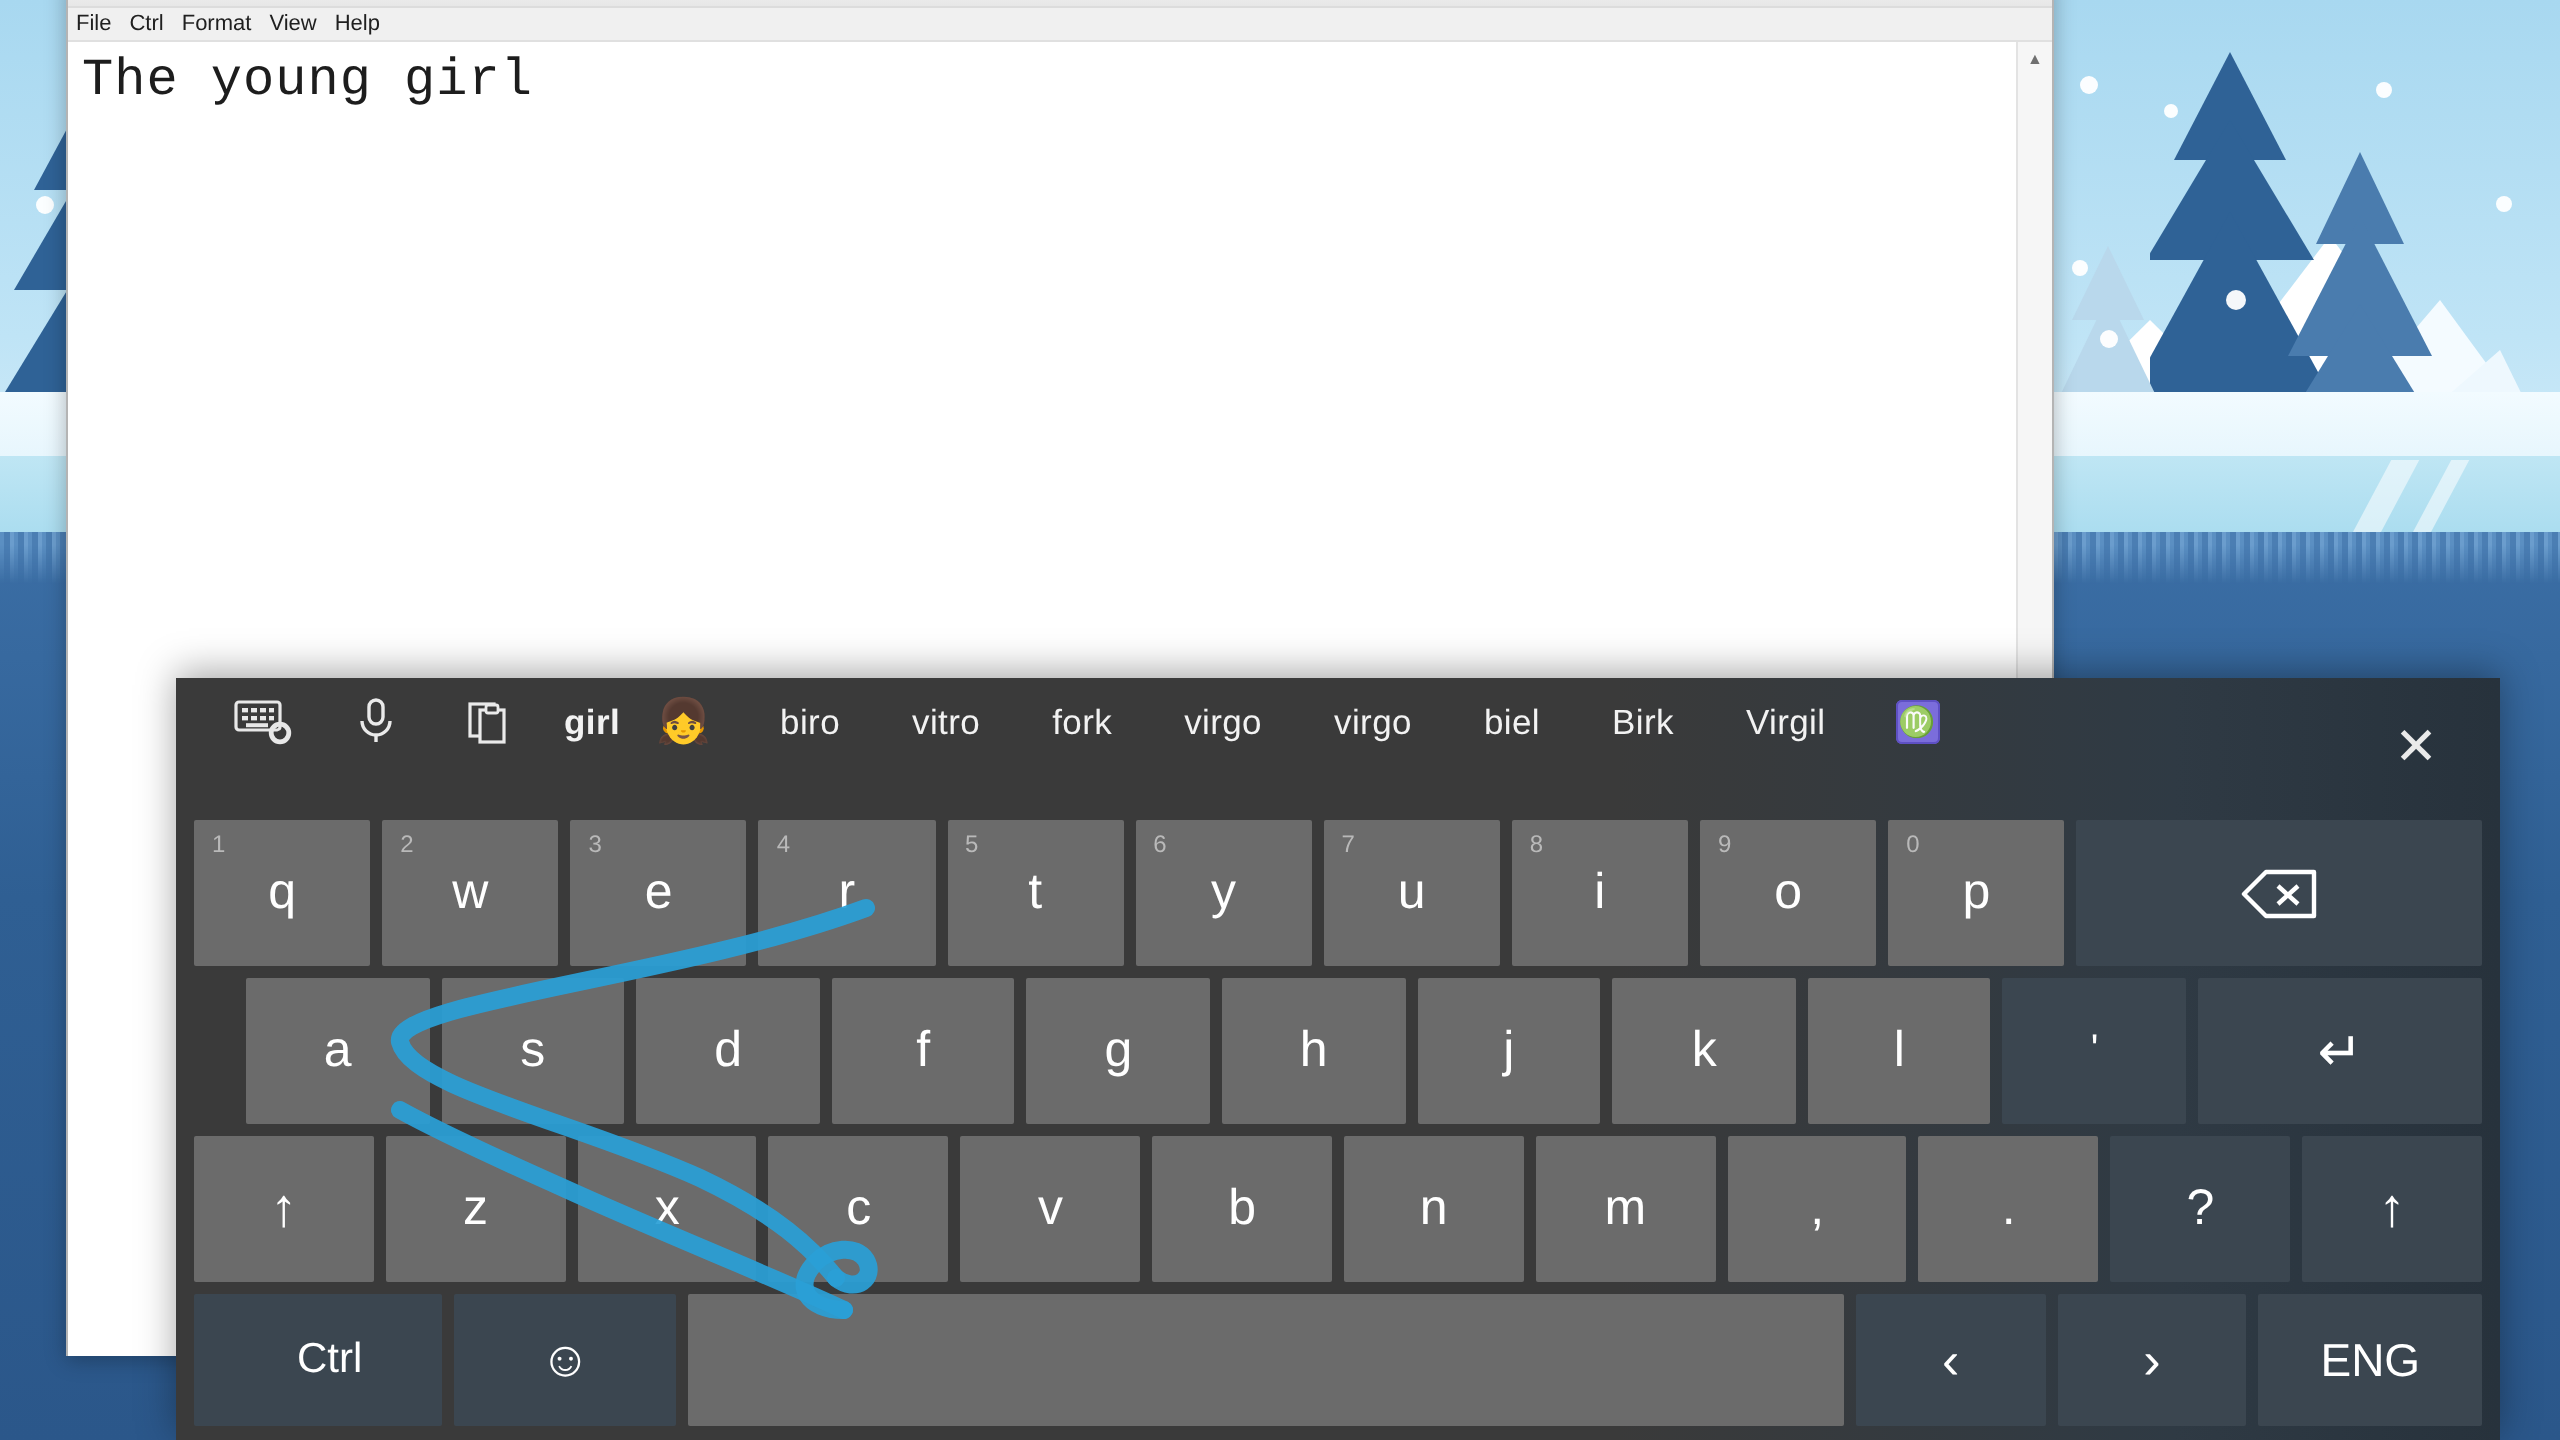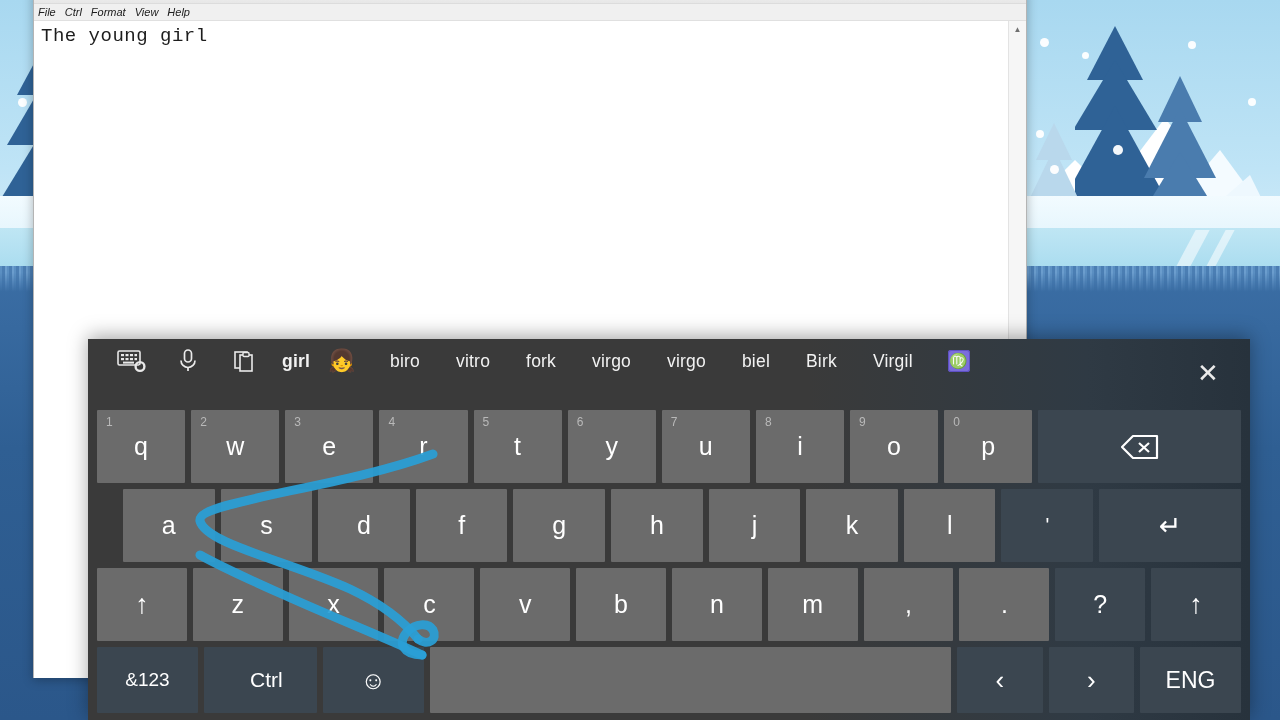--- a/index.html
+++ b/index.html
@@ -27,25 +27,25 @@
   .streak{position:absolute;background:rgba(255,255,255,.55);transform:skewX(-28deg);}
   .flake{position:absolute;background:#fff;border-radius:50%;opacity:.95;}
 
   
   #notepad{position:absolute;left:33px;top:-12px;width:992px;height:688px;
     background:#ffffff;border:1px solid #b4b4b4;box-shadow:0 2px 10px rgba(0,0,0,.28);}
   #np-titlebar{height:14px;background:linear-gradient(#f3f3f3,#e7e7e7);border-bottom:1px solid #dcdcdc;}
   #np-menubar{height:16px;padding:0 4px;display:flex;align-items:center;gap:9px;
     background:#f0f0f0;border-bottom:1px solid #e0e0e0;}
   .np-menu{font-size:11px;color:#202020;line-height:16px;cursor:default;
-    font-family:"Liberation Sans", sans-serif;font-style:italic;}
+    font-family:"Liberation Sans", sans-serif;}
   #np-body{position:relative;height:calc(100% - 31px);background:#fff;}
   #np-text{position:absolute;left:7px;top:4px;right:22px;
     font-family:"Liberation Mono","DejaVu Sans Mono",monospace;
-    font-size:19px;letter-spacing:.5px;color:#1d1d1d;white-space:pre;}
+    font-size:26px;letter-spacing:.5px;color:#1d1d1d;white-space:pre;}
   #np-scroll{position:absolute;right:0;top:0;width:17px;bottom:0;
     background:#f6f6f6;border-left:1px solid #e3e3e3;}
   .np-arrow{width:17px;height:17px;display:flex;align-items:center;justify-content:center;
     font-size:8px;color:#707070;}
 
   
   #keyboard{position:absolute;left:88px;top:339px;width:1162px;height:381px;
     background:linear-gradient(90deg,#3a3a3a 0%,#3a3a3a 62%,#2f3a44 86%,#27323c 100%);
     box-shadow:0 -3px 18px rgba(0,0,0,.35);}
 
@@ -343,23 +343,20 @@
         </div>
       <div class="key dark">
           <span>?</span>
         </div>
       <div class="key dark sh glyph">
           <span>↑</span>
         </div>
     </div>
 
     <div class="kb-row r4">
-      <div class="key dark f123">
-          <span>&amp;123</span>
-        </div>
       <div class="key dark fctrl">
           <span>Ctrl</span>
         </div>
       <div class="key dark femo">
           <span>☺</span>
         </div>
       <div class="key space">
           <span></span>
         </div>
       <div class="key dark nav">

